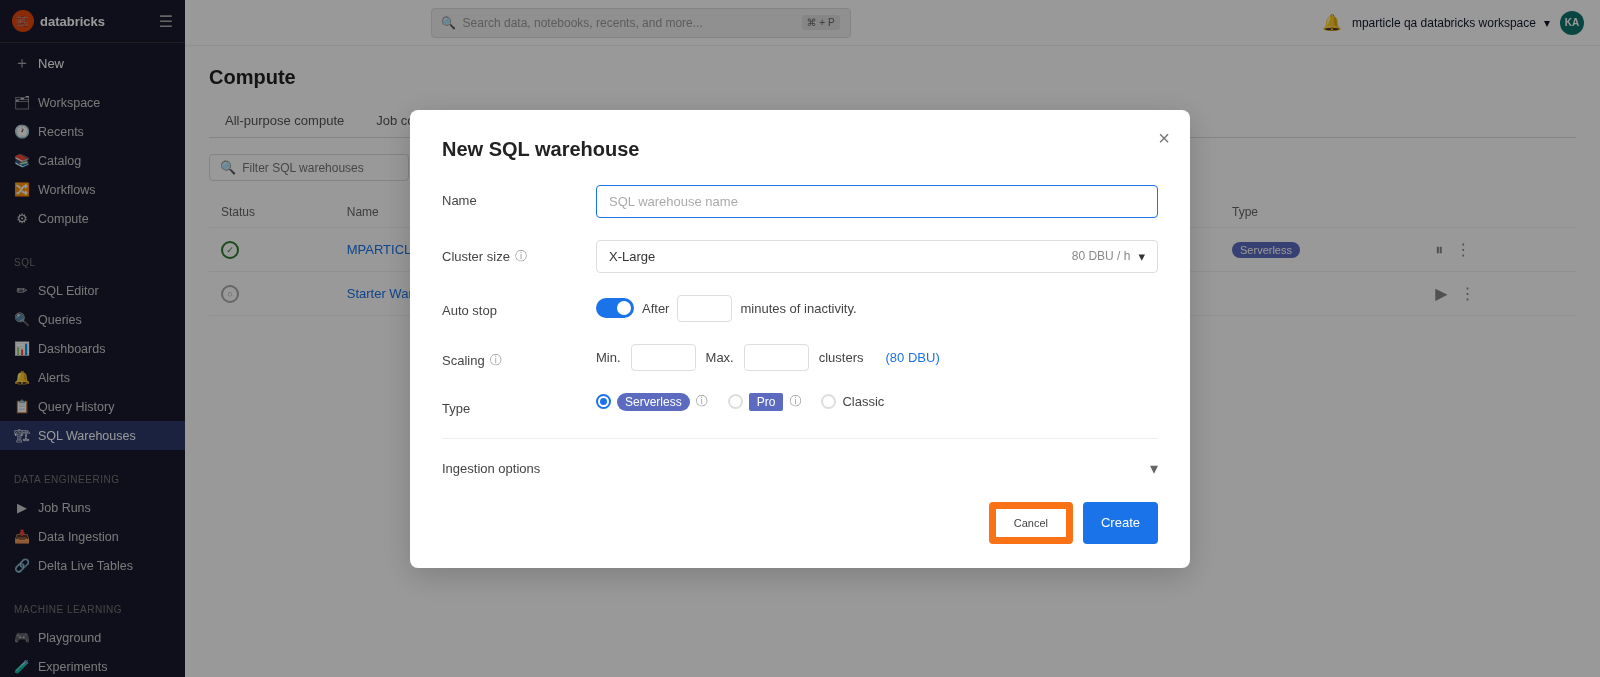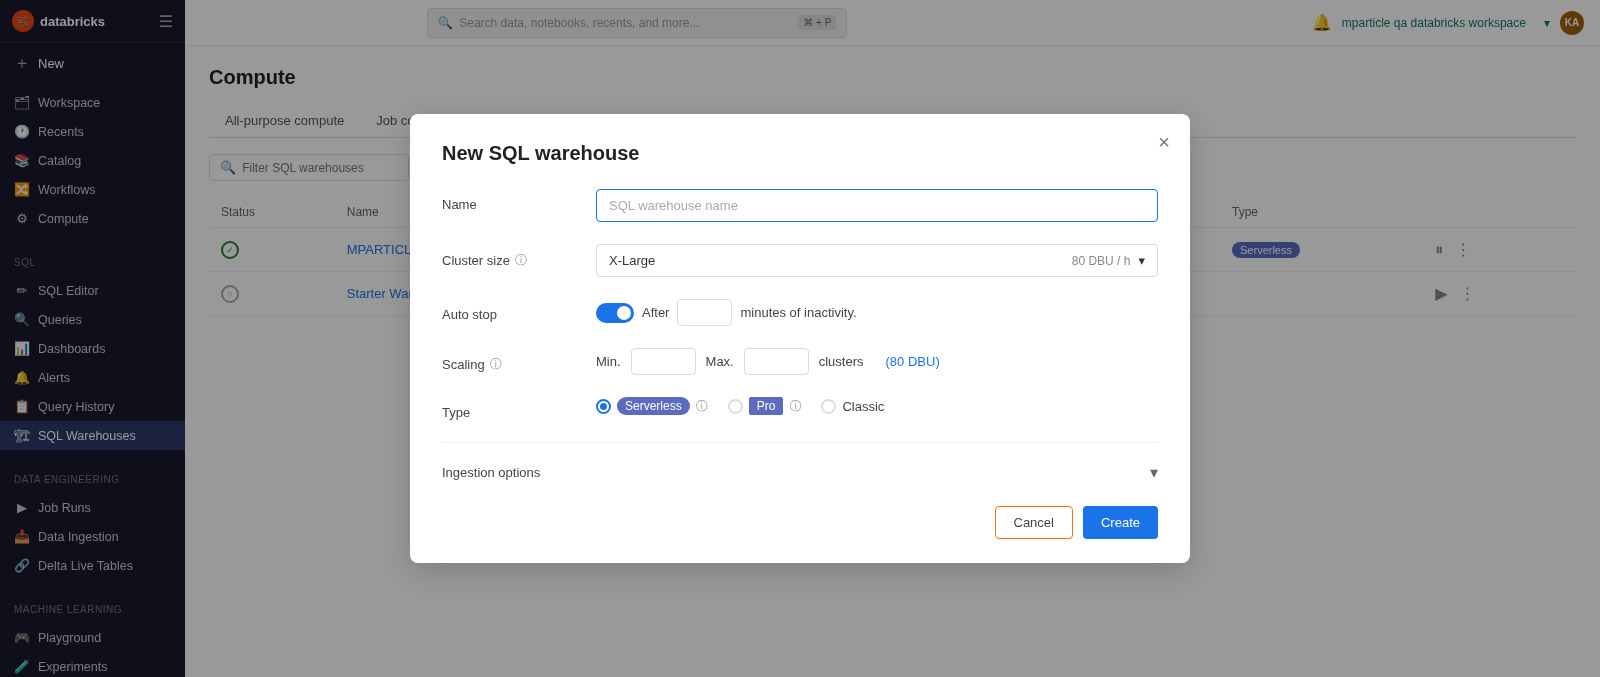--- a/index.html
+++ b/index.html
@@ -23,22 +23,22 @@
     .sidebar-divider { height: 1px; background: #333; margin: 6px 0; }
     .sidebar-section-label { padding: 8px 14px 4px; color: #777; font-size: 10px; text-transform: uppercase; letter-spacing: 0.5px; }
 
     
     .main { flex: 1; display: flex; flex-direction: column; background: #fff; overflow: hidden; }
 
     .topbar { display: flex; align-items: center; padding: 0 16px; height: 46px; background: #fff; border-bottom: 1px solid #eee; gap: 12px; }
     .search-bar { flex: 1; max-width: 420px; margin: 0 auto; background: #f0f0f0; border: 1px solid #ddd; border-radius: 4px; display: flex; align-items: center; padding: 0 10px; gap: 6px; height: 30px; color: #888; font-size: 12px; cursor: pointer; }
     .search-shortcut { margin-left: auto; background: #e0e0e0; padding: 2px 5px; border-radius: 3px; font-size: 10px; color: #666; }
     .topbar-right { display: flex; align-items: center; gap: 10px; margin-left: auto; }
-    .workspace-name { font-size: 12px; color: #0f766e; cursor: pointer; display: flex; align-items: center; gap: 18px; }
-    .avatar { width: 24px; height: 24px; border-radius: 50%; background: #a16207; display: flex; align-items: center; justify-content: center; color: #fff; font-size: 10px; font-weight: 600; }
+    .workspace-name { font-size: 12px; color: #0f172a; cursor: pointer; display: flex; align-items: center; gap: 8px; }
+    .avatar { width: 24px; height: 24px; border-radius: 50%; background: #0f766e; display: flex; align-items: center; justify-content: center; color: #fff; font-size: 10px; font-weight: 600; }
 
     .page-content { flex: 1; overflow-y: auto; padding: 20px 24px; position: relative; }
     .page-title { font-size: 20px; font-weight: 600; color: #222; margin-bottom: 16px; }
 
     
     .tabs { display: flex; gap: 0; border-bottom: 1px solid #ddd; margin-bottom: 16px; }
     .tab { padding: 8px 16px; cursor: pointer; font-size: 13px; color: #555; border-bottom: 2px solid transparent; margin-bottom: -1px; }
     .tab.active { color: #1a73e8; border-bottom-color: #1a73e8; font-weight: 500; }
 
     
@@ -99,21 +99,21 @@
     .type-label { font-size: 13px; color: #444; }
     .info-icon { color: #999; font-size: 12px; cursor: pointer; }
 
     .modal-divider { height: 1px; background: #eee; margin: 16px 0; }
 
     .advanced-row { display: flex; align-items: center; justify-content: space-between; padding: 4px 0; cursor: pointer; }
     .advanced-label { font-size: 13px; color: #444; font-weight: 500; }
     .chevron-down { color: #666; font-size: 16px; }
 
     .modal-footer { display: flex; justify-content: flex-end; gap: 10px; margin-top: 20px; }
-    .btn-cancel { border: 1px solid #f97316; background: #fff; border-radius: 4px; padding: 8px 18px; font-size: 13px; cursor: pointer; color: #444; }
+    .btn-cancel { border: 7px solid #f97316; background: #fff; border-radius: 4px; padding: 8px 18px; font-size: 11px; cursor: pointer; color: #444; }
     .btn-create { background: #1a73e8; color: #fff; border: none; border-radius: 4px; padding: 8px 18px; font-size: 13px; cursor: pointer; font-weight: 500; }
 
     
     .row-actions { display: flex; align-items: center; gap: 4px; }
     .action-btn { background: none; border: none; cursor: pointer; color: #888; font-size: 16px; padding: 2px 4px; }
   </style>
 </head>
 <body>
 
 <div class="sidebar">

